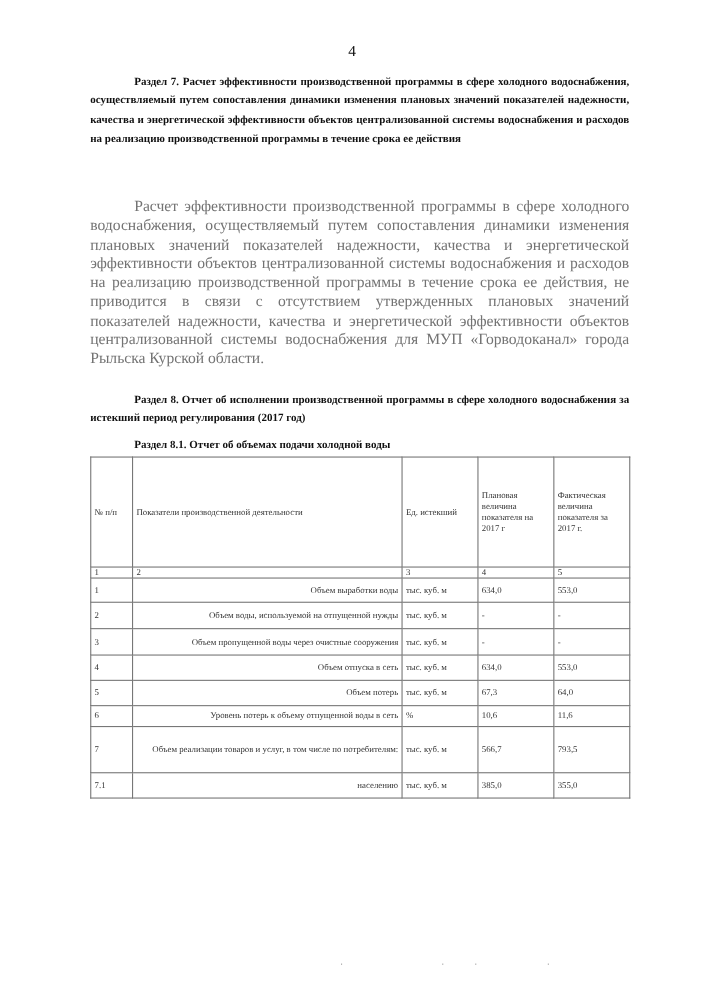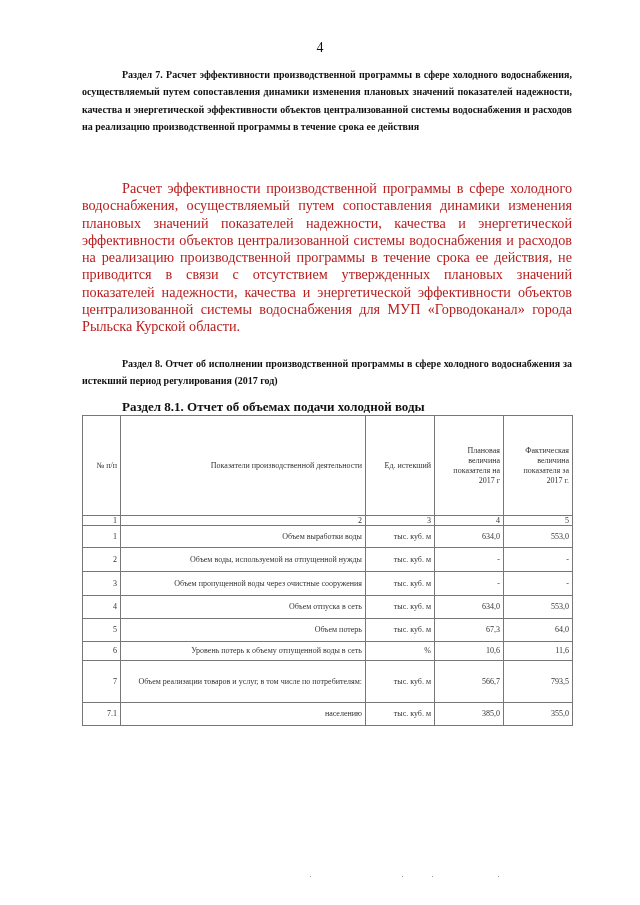--- a/index.html
+++ b/index.html
@@ -13,35 +13,35 @@
   }
   .heading {
     position: absolute; left: 82px; width: 490px;
     font-weight: bold; font-size: 10px; line-height: 17.3px;
     text-align: justify; text-indent: 40px;
   }
   .h7 { top: 66px; }
   .para {
     position: absolute; left: 82px; width: 490px; top: 180px;
     font-size: 14.2px; line-height: 17.3px;
-    text-align: justify; text-indent: 40px; color: #b91c1c;
+    text-align: justify; text-indent: 40px; color: #737373;
   }
   .h8 { top: 355px; }
   .h81 {
     position: absolute; left: 122px; top: 399px;
-    font-weight: bold; font-size: 13px; white-space: nowrap;
+    font-weight: bold; font-size: 10px; white-space: nowrap;
   }
   table.report {
     position: absolute; left: 82px; top: 415px; width: 490px;
     border-collapse: collapse; table-layout: fixed;
     font-size: 8px; color: #333;
   }
   table.report td {
     border: 1px solid #777; padding: 0 3px; vertical-align: middle;
-    text-align: right; line-height: 10px;
+    text-align: left; line-height: 10px;
   }
   table.report td.label { text-align: right; padding-left: 10px; }
   table.report td.label.sub { padding-left: 28px; }
   col.c1 { width: 38px; } col.c2 { width: 245px; } col.c3 { width: 69px; }
   col.c4 { width: 69px; } col.c5 { width: 69px; }
   tr.hdr td { height: 99px; }
   tr.nums td { height: 9px; font-size: 8px; line-height: 8px; }
   tr.r1 td { height: 21px; } tr.r2 td { height: 23px; } tr.r3 td { height: 23px; }
   tr.r4 td { height: 22px; } tr.r5 td { height: 22px; } tr.r6 td { height: 18px; }
   tr.r7 td { height: 41px; } tr.r71 td { height: 22px; } tr.r72 td { height: 20px; }

